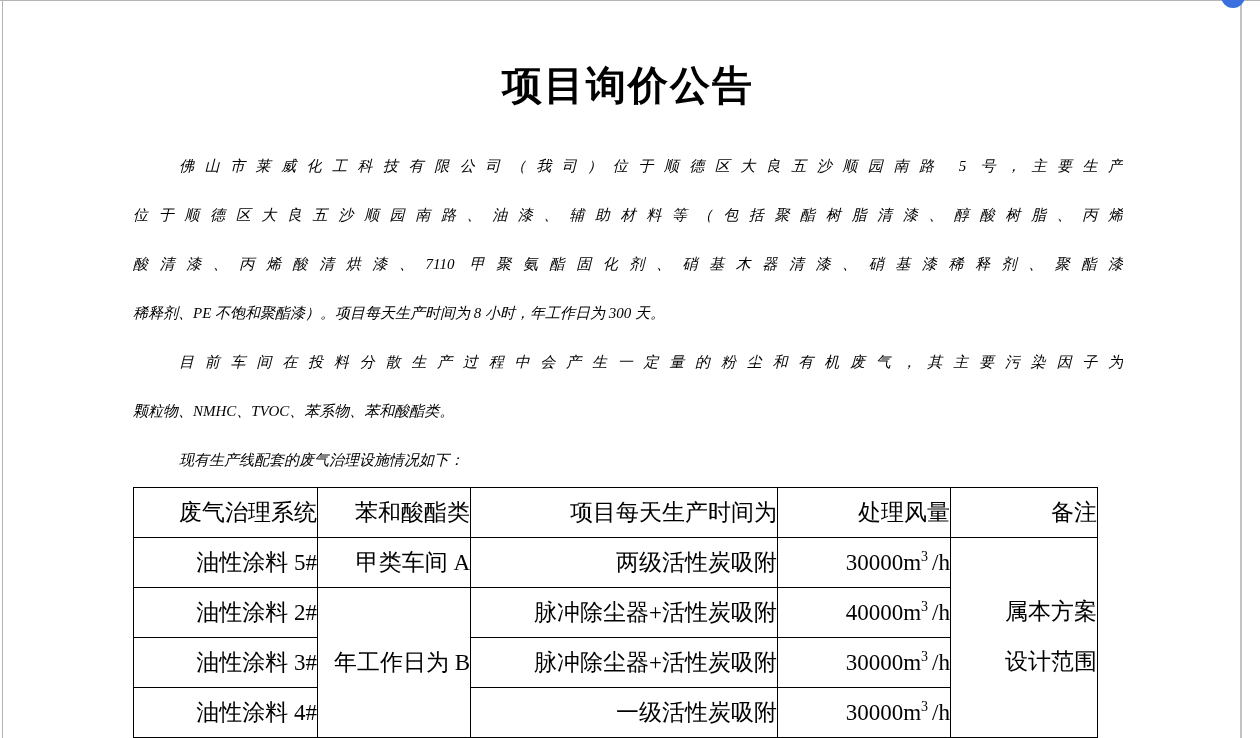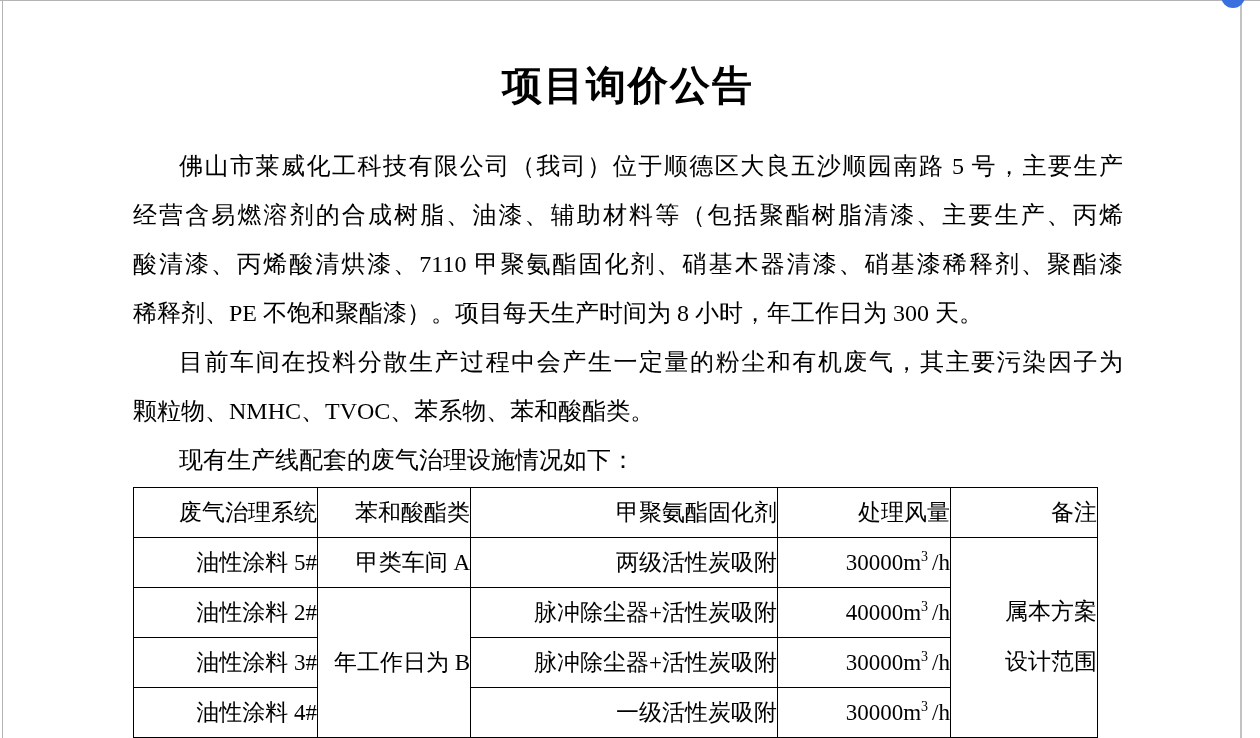--- a/index.html
+++ b/index.html
@@ -18,24 +18,24 @@
   }
   .content { position:absolute; left:133px; top:0; width:990px; }
   .doc-title {
     margin:62px 0 0 0; text-align:center;
     font-size:40px; line-height:48px; font-weight:bold;
     letter-spacing:2px;
   }
   .para { margin:0; }
   .para.first { margin-top:32px; }
   .line {
-    font-size:24px; line-height:49px;
+    font-size:15px; line-height:49px;
     text-align:justify; text-align-last:justify;
     text-justify:inter-character;
-    overflow:hidden; white-space:nowrap;
+    overflow:hidden; white-space:nowrap;font-style:italic;
   }
   .line.last { text-align-last:left; white-space:normal; }
   .line.indent { text-indent:46px; }
   table.wg {
     border-collapse:collapse; margin-top:2px;
     table-layout:fixed; width:964px;
   }
   table.wg th, table.wg td {
     border:1px solid #000; padding:0;
     text-align:right; vertical-align:middle;
@@ -55,21 +55,21 @@
   <div class="edge-top"></div>
   <div class="edge-left"></div>
   <div class="edge-right"></div>
   <div class="float-btn" id="float-btn" style="background: rgb(58, 111, 223);"></div>
 
   <div class="content">
     <h1 class="doc-title">项目询价公告</h1>
 
     <div class="para first">
       <div class="line indent">佛山市莱威化工科技有限公司（我司）位于顺德区大良五沙顺园南路 5 号，主要生产</div>
-      <div class="line">经营含易燃溶剂的合成树脂、油漆、辅助材料等（包括聚酯树脂清漆、主要生产、丙烯</div>
+      <div class="line">位于顺德区大良五沙顺园南路、油漆、辅助材料等（包括聚酯树脂清漆、醇酸树脂、丙烯</div>
       <div class="line">酸清漆、丙烯酸清烘漆、7110 甲聚氨酯固化剂、硝基木器清漆、硝基漆稀释剂、聚酯漆</div>
       <div class="line last">稀释剂、PE 不饱和聚酯漆）。项目每天生产时间为 8 小时，年工作日为 300 天。</div>
     </div>
 
     <div class="para">
       <div class="line indent">目前车间在投料分散生产过程中会产生一定量的粉尘和有机废气，其主要污染因子为</div>
       <div class="line last">颗粒物、NMHC、TVOC、苯系物、苯和酸酯类。</div>
     </div>
 
     <div class="para">
@@ -81,21 +81,21 @@
         <col class="c1">
           <col class="c2">
           <col class="c3">
           <col class="c4">
           <col class="c5">
       </colgroup>
       <tbody>
           <tr>
         <th>废气治理系统</th>
         <th>苯和酸酯类</th>
-        <th>甲聚氨酯固化剂</th>
+        <th>项目每天生产时间为</th>
         <th>处理风量</th>
         <th>备注</th>
       </tr>
       <tr>
         <td>油性涂料 5#</td>
         <td>甲类车间 A</td>
         <td>两级活性炭吸附</td>
         <td><span>30000m</span><sup>3</sup><span class="af-rest">/h</span></td>
         <td rowspan="4">
           <span class="note-line">属本方案</span>

